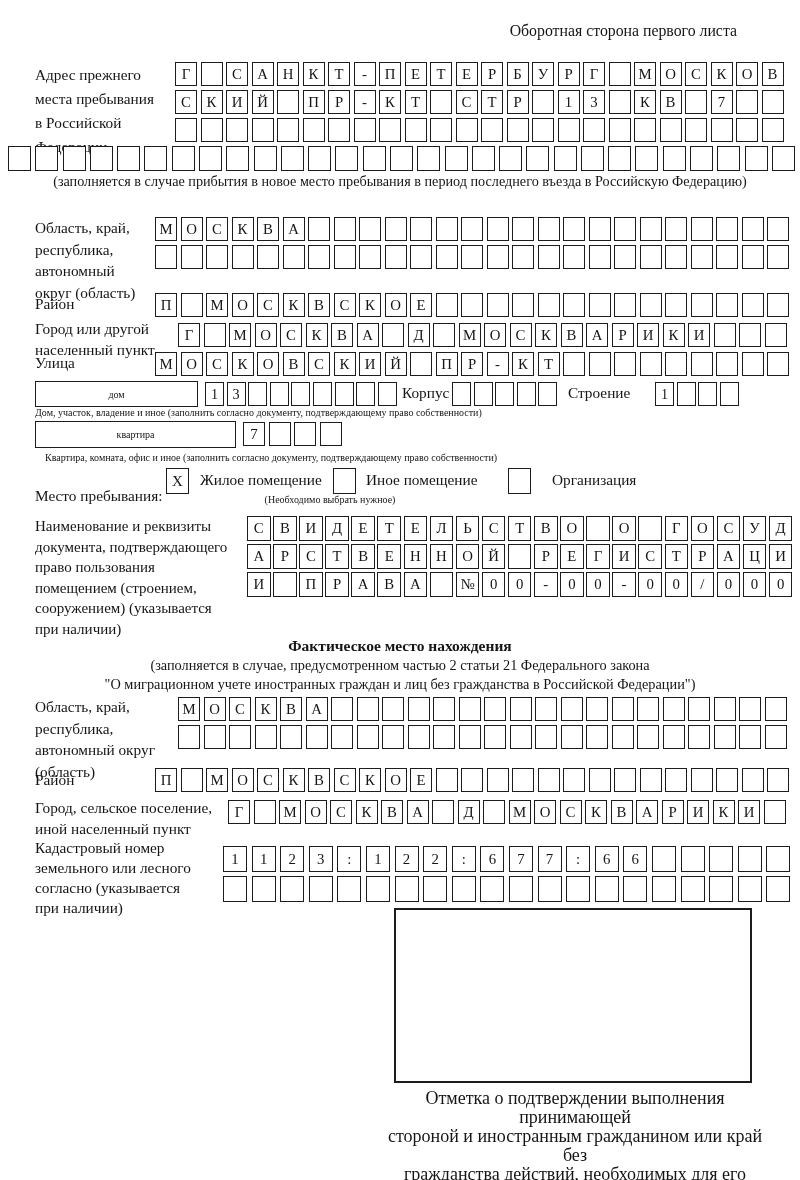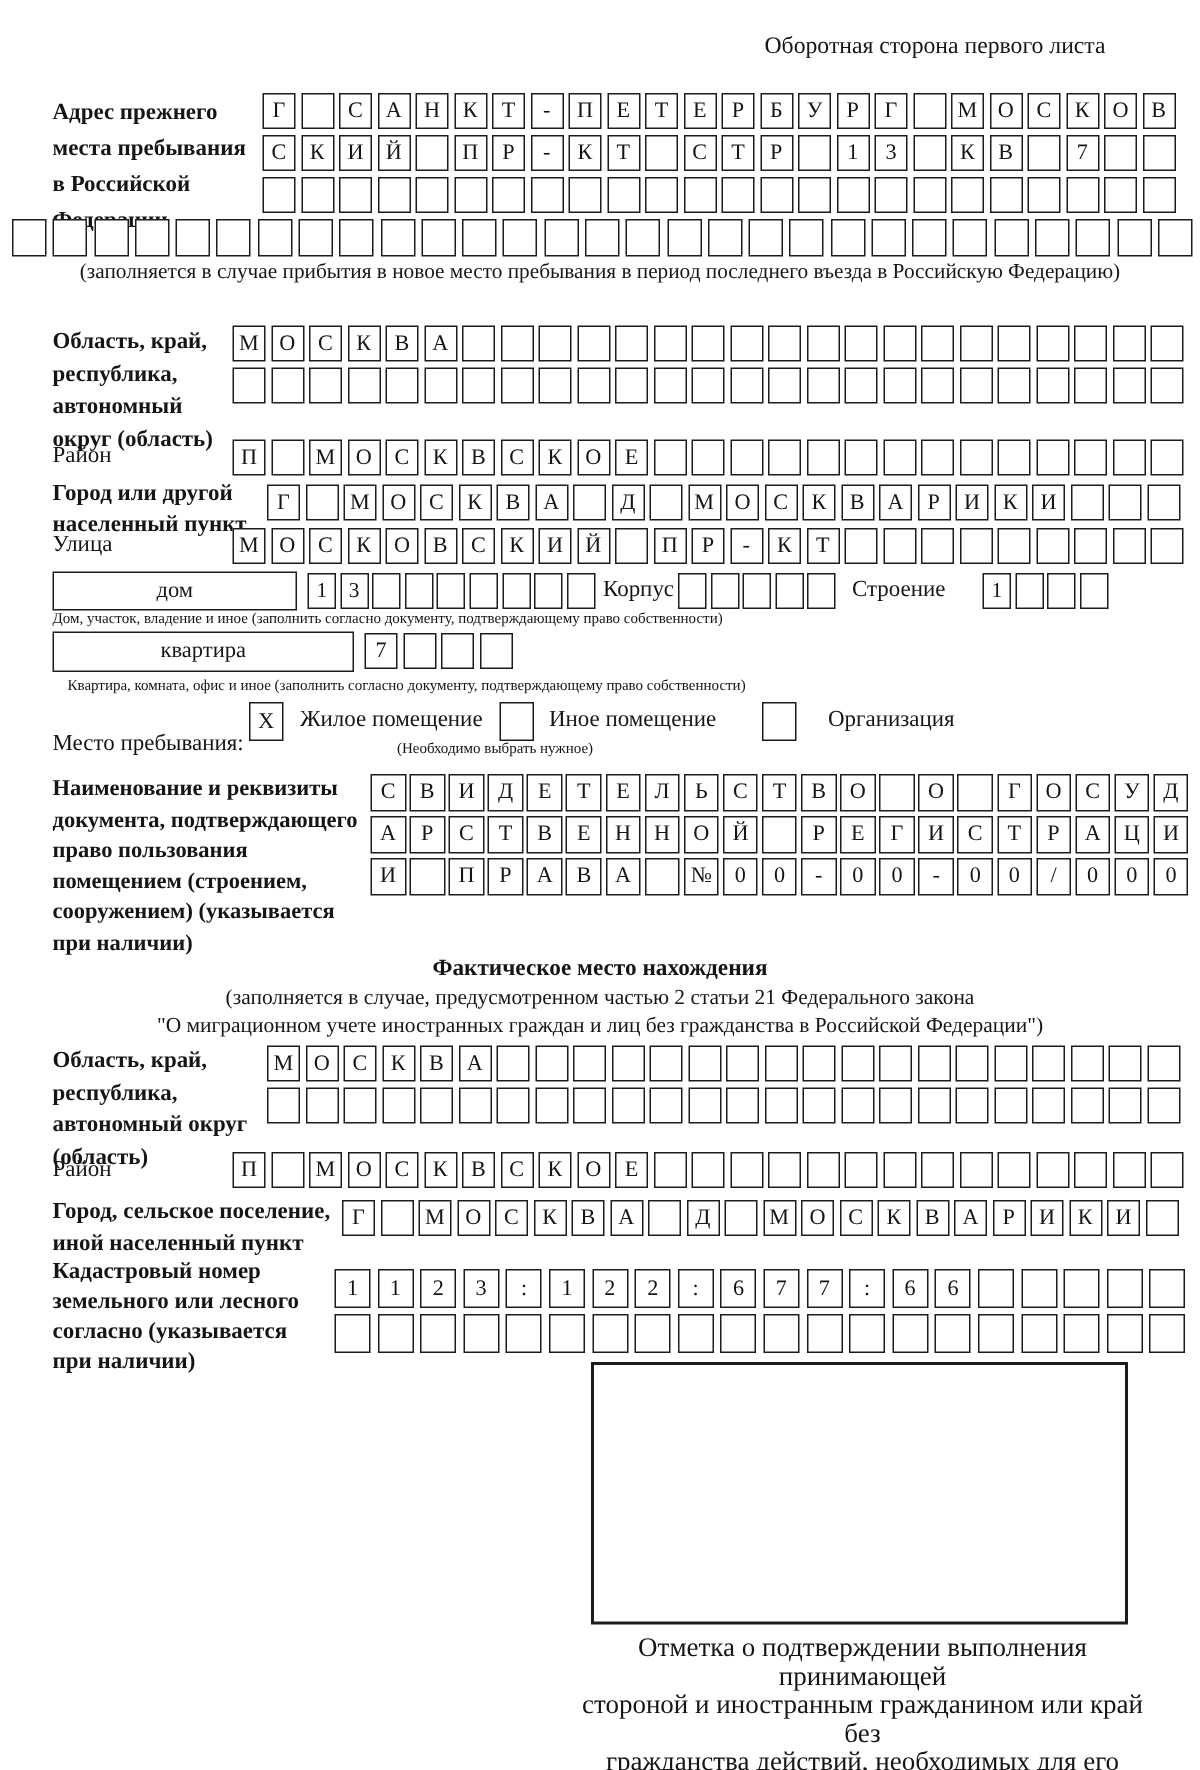--- a/index.html
+++ b/index.html
@@ -1,35 +1,35 @@
 <!DOCTYPE html>
 <html><head>
 <meta charset="utf-8">
 <style>
   html,body{margin:0;padding:0;background:#fff;}
   .page{position:relative;width:800px;height:1180px;background:#ffffff;
         font-family:"Liberation Serif","DejaVu Serif",serif;color:#151515;overflow:hidden;}
   .hdr-note{position:absolute;top:22px;left:0;width:737px;text-align:right;font-size:15.8px;}
   .lbl{position:absolute;font-size:15.3px;line-height:21.5px;}
-  .lbl div{white-space:nowrap;font-weight:bold;}
+  .lbl div{white-space:nowrap;}
   .inline-lbl{position:absolute;font-size:15.3px;white-space:nowrap;}
   .title{position:absolute;left:0;width:800px;text-align:center;font-weight:bold;font-size:16px;}
   .note-c{position:absolute;left:0;width:800px;text-align:center;font-size:14.2px;}
   .note-l{position:absolute;font-size:10px;white-space:nowrap;}
   .boxrow{position:absolute;display:flex;}
   .spread{justify-content:space-between;}
   .cbox{box-sizing:border-box;flex:none;width:22px;height:24px;border:1.7px solid #1c1c1c;
         margin-right:3.5px;display:inline-flex;align-items:center;justify-content:center;
         font-size:14.8px;background:#fff;}
   .cbox-sm{width:19px;margin-right:2.6px;font-size:14.2px;}
   .cbox-lg{width:23.5px;height:25px;margin-right:2.6px;border-width:1.8px;}
   .cbox-cad{width:24px;height:26px;margin-right:4.6px;}
   .cbox-wide{width:23px;height:25px;margin-right:0;}
   .bigbox{position:absolute;box-sizing:border-box;border:1.8px solid #1c1c1c;
-          display:flex;align-items:center;justify-content:center;font-size:15px;background:#fff;}
+          display:flex;align-items:center;justify-content:center;font-size:10px;background:#fff;}
   .chk{position:absolute;box-sizing:border-box;width:23px;height:26px;border:1.8px solid #1c1c1c;
        display:flex;align-items:center;justify-content:center;font-size:15px;background:#fff;}
   .stampbox{position:absolute;box-sizing:border-box;border:2px solid #1c1c1c;background:#fff;}
   .stamp-caption{position:absolute;text-align:center;font-size:18px;line-height:19px;}
 </style>
 </head>
 <body>
 
 <div class="page">
 

